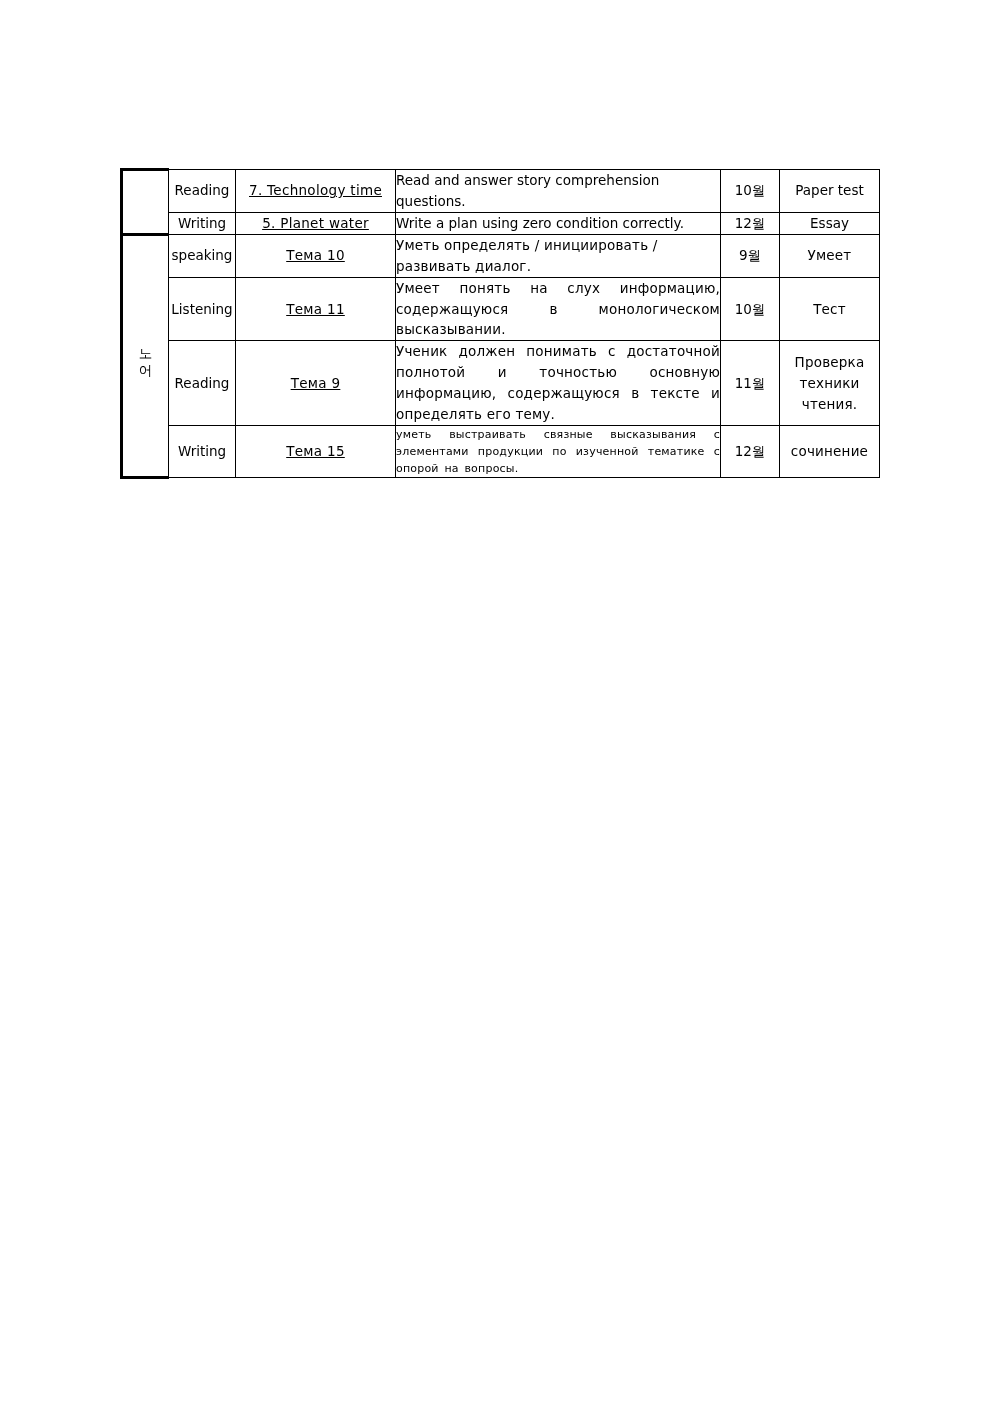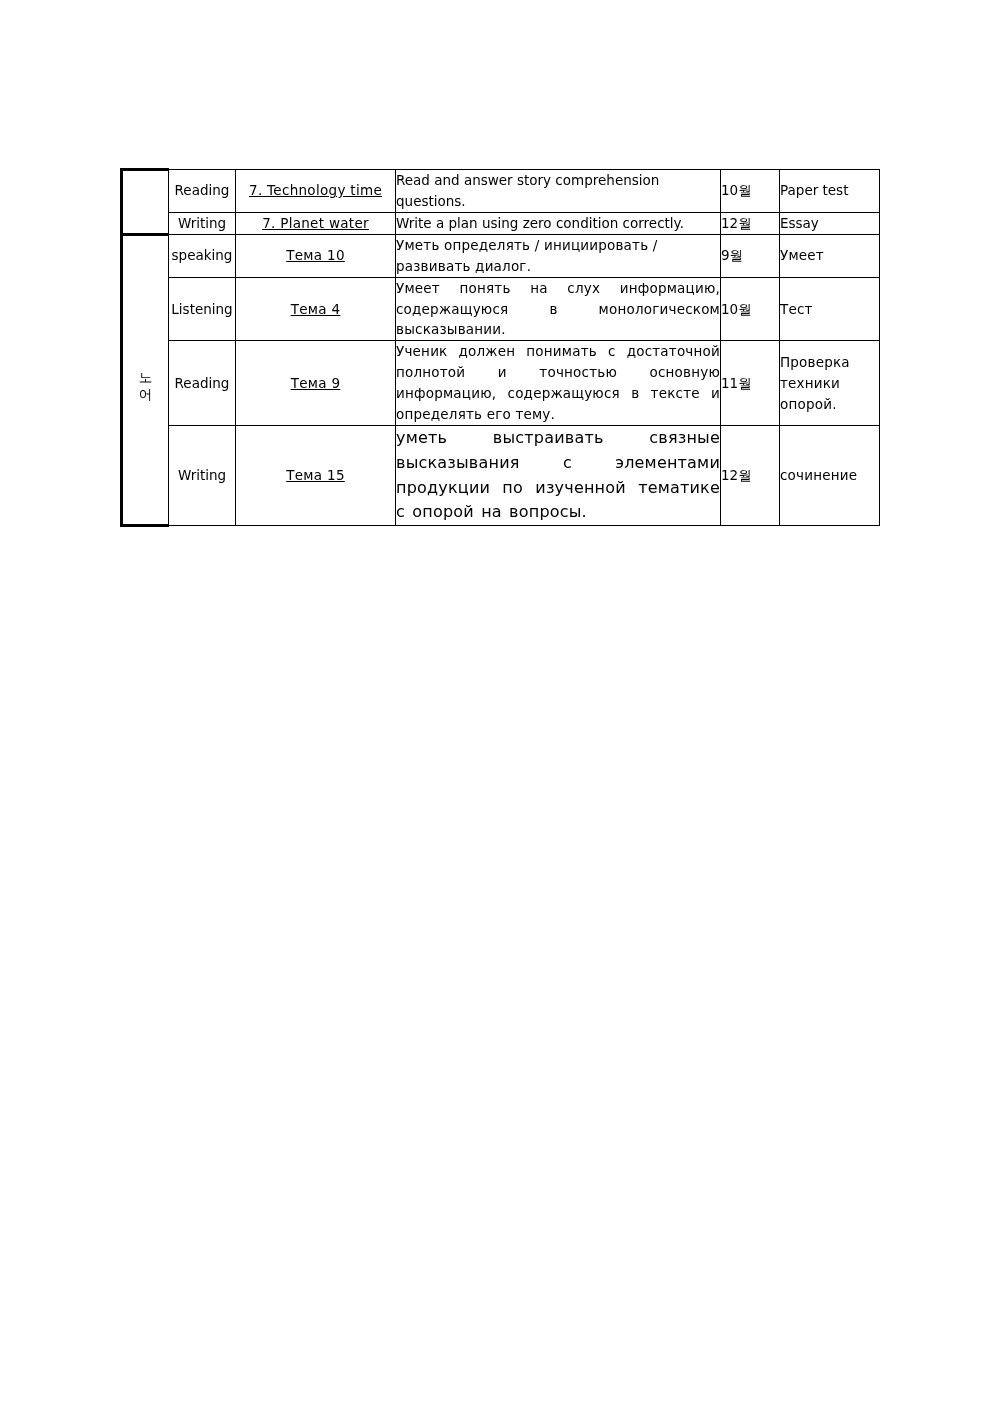--- a/index.html
+++ b/index.html
@@ -80,23 +80,25 @@
   .desc {
     text-align: left;
     font-size: 13.5px;
     padding: 9px 10px 9px 10px;
   }
   .desc.justify {
     text-align: justify;
     text-align-last: left;
   }
   .month {
+    text-align: center;
     font-size: 13px;
   }
   .assess {
+    text-align: center;
     font-size: 13.5px;
     line-height: 1.9;
   }
   .nowrap { white-space: nowrap; }
   .ru { letter-spacing: 0.2px; }
   .sp-wide { word-spacing: 2px; }
 </style>
 </head>
 <body>
 
@@ -118,53 +120,53 @@
             <span class="lang-vert"></span>
           </td>
           <td class="skill cell-pad">Reading</td>
           <td class="topic cell-pad">7.  Technology time</td>
           <td class="desc">Read and answer story comprehension questions.</td>
           <td class="month cell-pad">10월</td>
           <td class="assess cell-pad nowrap">Paper test</td>
         </tr>
         <tr>
           <td class="skill cell-pad">Writing</td>
-          <td class="topic cell-pad">7.  Planet water</td>
+          <td class="topic cell-pad">5.  Planet water</td>
           <td class="desc">Write a plan using zero condition correctly.</td>
           <td class="month cell-pad">12월</td>
           <td class="assess cell-pad">Essay</td>
         </tr>
 
         <tr>
           <td class="lang-cell" rowspan="4">
             <span class="lang-vert">노어</span>
           </td>
           <td class="skill cell-pad">speaking</td>
           <td class="topic cell-pad">Тема 10</td>
           <td class="desc ru">Уметь определять / инициировать / развивать диалог.</td>
           <td class="month cell-pad">9월</td>
           <td class="assess cell-pad ru">Умеет</td>
         </tr>
         <tr>
           <td class="skill cell-pad">Listening</td>
-          <td class="topic cell-pad">Тема 4</td>
+          <td class="topic cell-pad">Тема 11</td>
           <td class="desc ru justify">Умеет понять на слух информацию, содержащуюся в монологическом высказывании.</td>
           <td class="month cell-pad">10월</td>
           <td class="assess cell-pad ru">Тест</td>
         </tr>
         <tr>
           <td class="skill cell-pad">Reading</td>
           <td class="topic cell-pad">Тема 9</td>
           <td class="desc ru justify">Ученик должен понимать с достаточной полнотой и точностью основную информацию, содержащуюся в тексте и определять его тему.</td>
           <td class="month cell-pad">11월</td>
-          <td class="assess cell-pad ru">Проверка техники опорой.</td>
+          <td class="assess cell-pad ru">Проверка техники чтения.</td>
         </tr>
         <tr class="thick-bottom">
           <td class="skill cell-pad">Writing</td>
           <td class="topic cell-pad">Тема 15</td>
-          <td class="desc ru justify sp-wide" style="font-size:16px;">уметь выстраивать связные высказывания с элементами продукции по изученной тематике с опорой на вопросы.</td>
+          <td class="desc ru justify sp-wide" style="font-size:11px;">уметь выстраивать связные высказывания с элементами продукции по изученной тематике с опорой на вопросы.</td>
           <td class="month cell-pad">12월</td>
           <td class="assess cell-pad ru">сочинение</td>
         </tr>
       </tbody>
     </table>
   </div>
 </div>
 
 </body></html>

